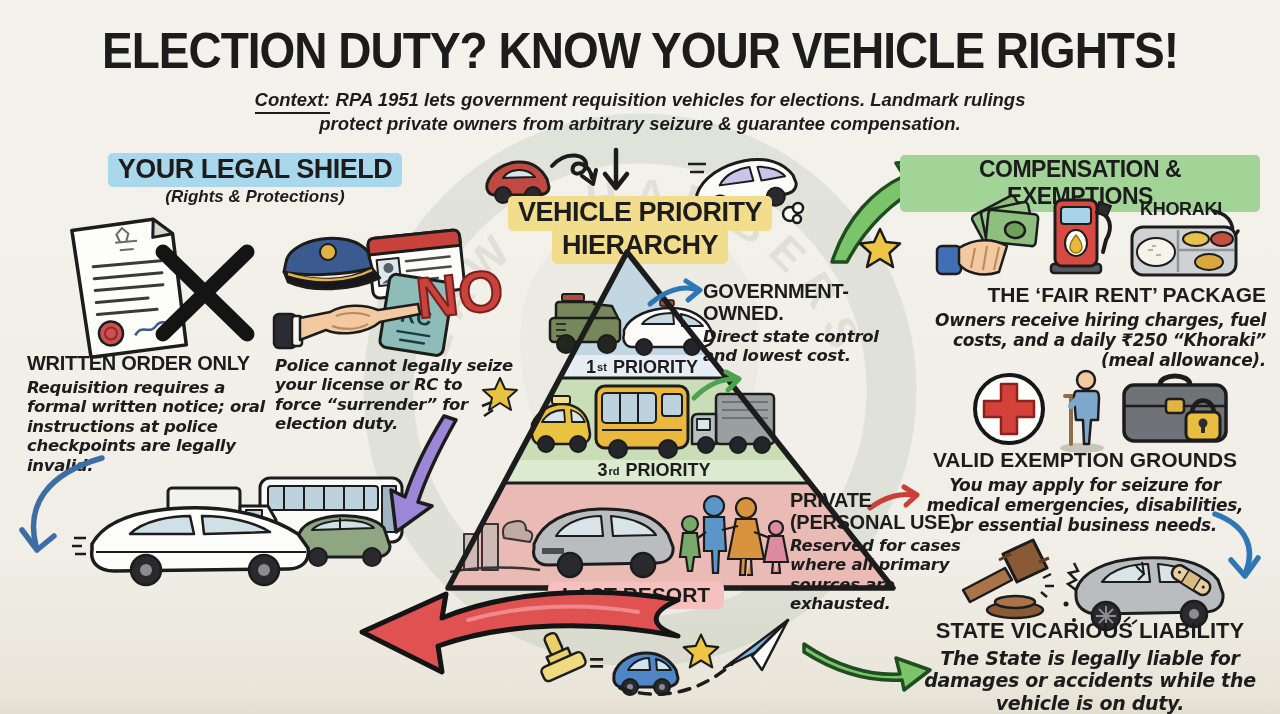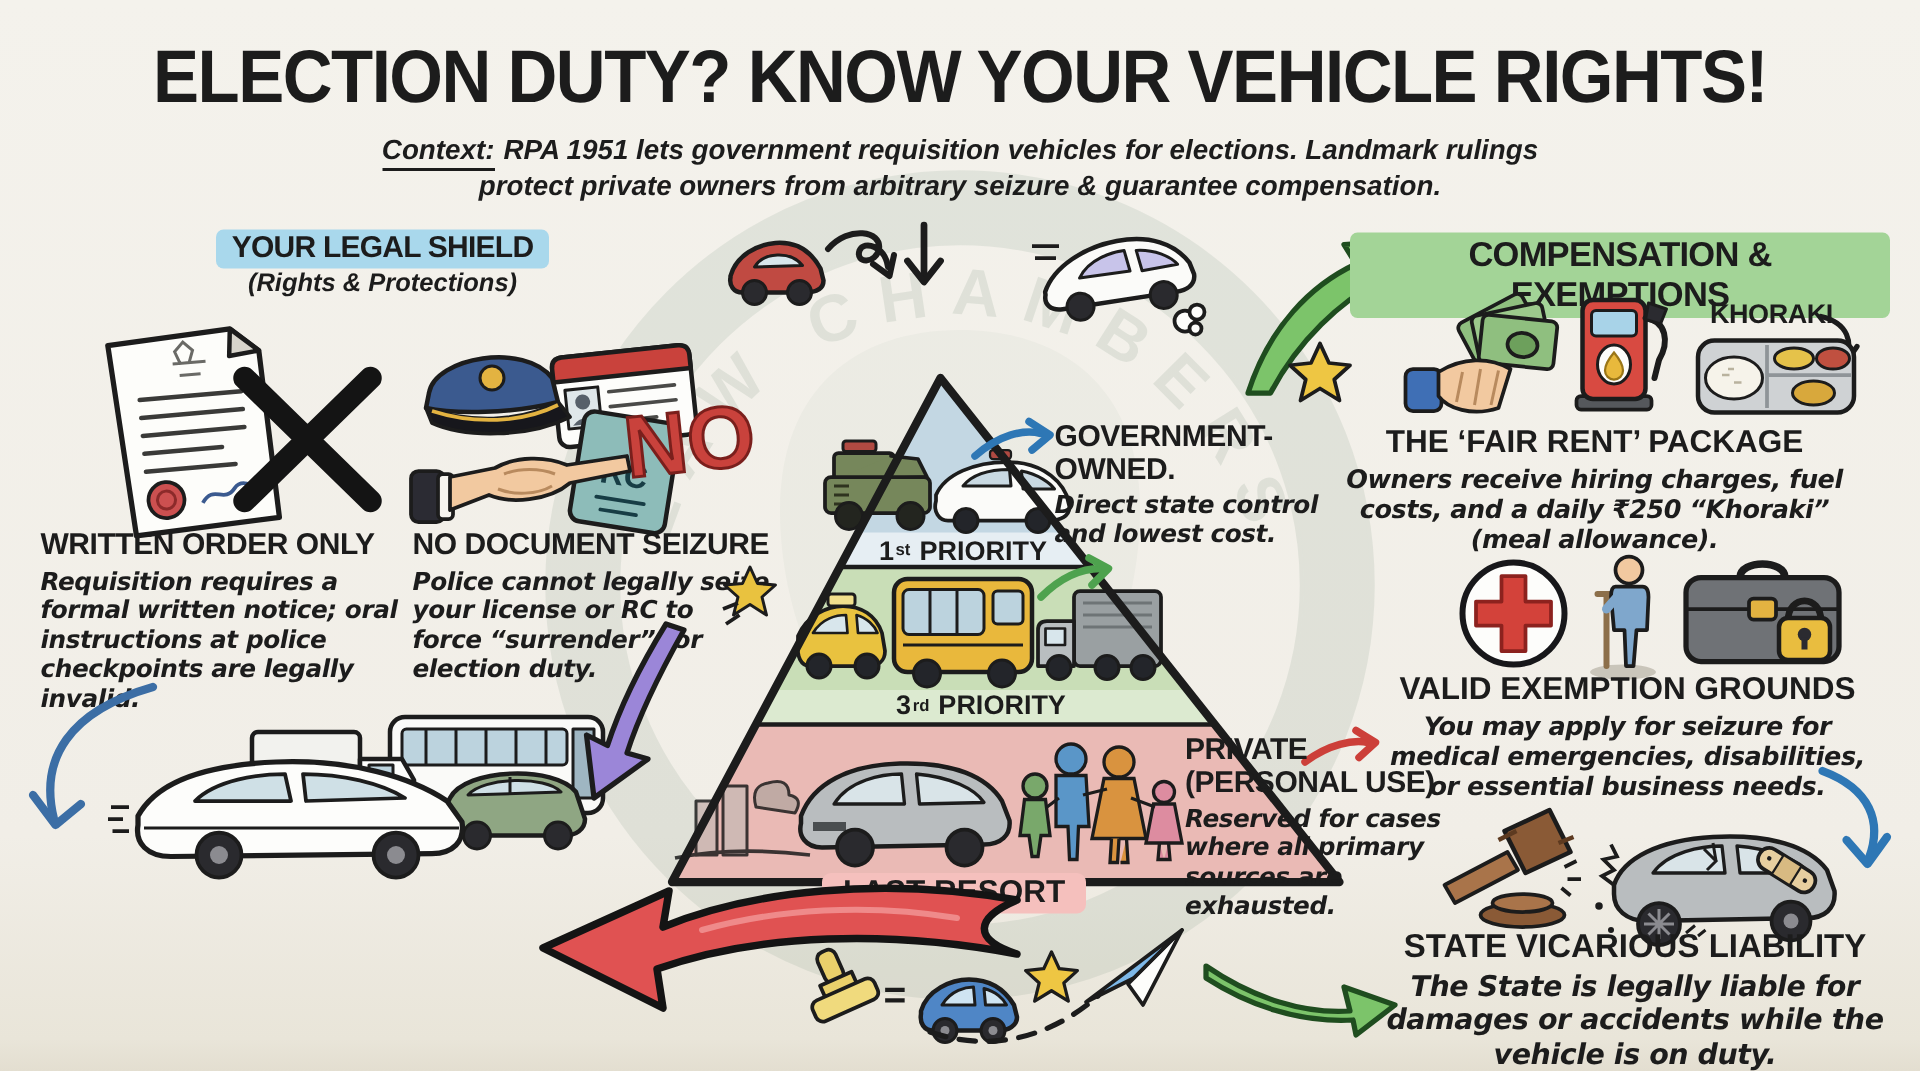--- a/index.html
+++ b/index.html
@@ -15,21 +15,21 @@
     transform:scaleY(1.08);}
   .context{left:0;top:88px;width:1280px;text-align:center;
     font-style:italic;font-weight:bold;font-size:18.5px;line-height:1.3;}
   .context .ctx-label{border-bottom:2.5px solid #1c1c1c;padding-bottom:2px;margin-right:6px;margin-top:16px;}
 
   .hl{padding:1px 10px 2px;border-radius:5px;display:inline-block;}
   .hl-blue{background:#a9d8ec;}
   .hl-yellow{background:#f2dd8d;}
   .hl-green{background:#a3d497;}
 
-  .h1{font-weight:bold;font-size:20px;letter-spacing:-0.5px;}
+  .h1{font-weight:bold;font-size:27px;letter-spacing:-0.5px;}
   .h2{font-weight:bold;font-size:20px;letter-spacing:-0.3px;line-height:1.1;}
   .sub-ital{font-style:italic;font-weight:bold;font-size:17px;}
   .hand{font-family:"DejaVu Sans",sans-serif;font-style:italic;font-weight:bold;
         font-size:16.5px;line-height:1.18;letter-spacing:-0.3px;}
   .ctr{text-align:center;}
 
   .tier-label{display:flex;align-items:center;justify-content:center;
     font-weight:bold;font-size:18px;letter-spacing:0;}
   .tier-label sup{font-size:62%;margin:0 1px 0 1px;}
   .tier-label .w2{margin-left:5px;}
@@ -114,21 +114,20 @@
       <path d="M60,104 c10,4 26,4 36,-2 M64,94 c10,-4 24,-4 34,0" fill="none" stroke="#b88a5e" stroke-width="2"></path>
     </g>
   </svg>
 
   <div class="abs" style="left:27px;top:352px;width:240px;">
     <div class="h2">WRITTEN ORDER ONLY</div>
     <div class="hand" style="margin-top:4px;">Requisition requires a formal written notice; oral instructions at police checkpoints are legally invalid.</div>
   </div>
 
   <div class="abs" style="left:275px;top:352px;width:238px;">
-    <div class="h2">NO DOCUMENT SEIZURE</div>
     <div class="hand" style="margin-top:4px;">Police cannot legally seize your license or RC to force “surrender” for election duty.</div>
   </div>
 
   <svg class="abs" style="left:14px;top:452px;" width="96" height="106" viewBox="0 0 96 106">
     <path d="M88,6 C32,22 12,54 22,94" fill="none" stroke="#3c6ea5" stroke-width="5.5" stroke-linecap="round"></path>
     <path d="M8,78 L23,98 L40,84" fill="none" stroke="#3c6ea5" stroke-width="5.5" stroke-linecap="round" stroke-linejoin="round"></path>
   </svg>
 
   <svg class="abs" style="left:72px;top:468px;" width="345" height="135" viewBox="0 0 345 135">
     <g>
@@ -193,20 +192,24 @@
       <circle cx="88" cy="55" r="9" fill="#2a2a2e" class="ink" stroke-width="2"></circle>
     </g>
     <path d="M2,18 h18 M4,26 h14" stroke="#1c1c1c" stroke-width="2.5"></path>
     <g fill="#fdfdfb" class="ink" stroke-width="2.5">
       <circle cx="104" cy="68" r="7"></circle>
         <circle cx="112" cy="62" r="5"></circle>
         <circle cx="111" cy="73" r="4"></circle>
     </g>
   </svg>
 
+  <div class="abs ctr" style="left:490px;top:196px;width:300px;line-height:1.18;">
+    <span class="hl hl-yellow h1">VEHICLE PRIORITY</span><br>
+    <span class="hl hl-yellow h1" style="margin-top:-2px;">HIERARCHY</span>
+  </div>
 
   <svg class="abs" style="left:438px;top:238px;" width="475" height="385" viewBox="0 0 475 385">
     <polygon points="189,14 288.8,140 121.9,140" fill="#c3d7e3"></polygon>
     <polygon points="134,117 270.5,117 288.8,140 121.9,140" fill="#e6eef3"></polygon>
     <polygon points="121.9,140 288.8,140 371.9,245 65.9,245" fill="#c9deb7"></polygon>
     <polygon points="78.2,222 353.7,222 371.9,245 65.9,245" fill="#dcead0"></polygon>
     <polygon points="65.9,245 371.9,245 455,350 10,350" fill="#eabab5"></polygon>
 
     <g>
       <rect x="118" y="64" width="40" height="18" rx="3" fill="#76875b" class="ink" stroke-width="2.5"></rect>
@@ -403,21 +406,21 @@
   <svg class="abs" style="left:1128px;top:222px;" width="112" height="58" viewBox="0 0 112 58">
     <rect x="4" y="5" width="104" height="48" rx="11" fill="#cfd2d4" class="ink" stroke-width="3"></rect>
     <path d="M50,8 v20 M50,28 h56 M50,28 v22" stroke="#8f9498" stroke-width="2.5"></path>
     <ellipse cx="28" cy="30" rx="19" ry="14" fill="#f6f3ea" class="ink" stroke-width="2"></ellipse>
     <path d="M20,28 h5 M28,33 h5 M24,24 h4" stroke="#b9b29e" stroke-width="1.8"></path>
     <ellipse cx="68" cy="17" rx="13" ry="7" fill="#e5c24a" class="ink" stroke-width="2"></ellipse>
     <ellipse cx="94" cy="17" rx="11" ry="7" fill="#c05040" class="ink" stroke-width="2"></ellipse>
     <ellipse cx="81" cy="40" rx="14" ry="8" fill="#d8a83c" class="ink" stroke-width="2"></ellipse>
   </svg>
 
-  <div class="abs ctr" style="left:888px;top:283px;width:350px;">
+  <div class="abs ctr" style="left:916px;top:283px;width:350px;text-align:right;">
     <div style="font-weight:bold;font-size:21px;">THE ‘FAIR RENT’ PACKAGE</div>
     <div class="hand" style="margin-top:3px;font-size:17px;">Owners receive hiring charges, fuel costs, and a daily ₹250 “Khoraki” (meal allowance).</div>
   </div>
 
   <svg class="abs" style="left:970px;top:370px;" width="78" height="78" viewBox="0 0 78 78">
     <circle cx="39" cy="39" r="34" fill="#fdfdfb" stroke="#17171a" stroke-width="4"></circle>
     <path d="M31,14 h16 v17 h17 v16 h-17 v17 h-16 v-17 h-17 v-16 h17 Z" fill="#d3423a" stroke="#8c221e" stroke-width="2.5" stroke-linejoin="round"></path>
   </svg>
   <svg class="abs" style="left:1052px;top:368px;" width="58" height="86" viewBox="0 0 58 86">
     <ellipse cx="30" cy="80" rx="22" ry="5" fill="#c9c5ba"></ellipse>

